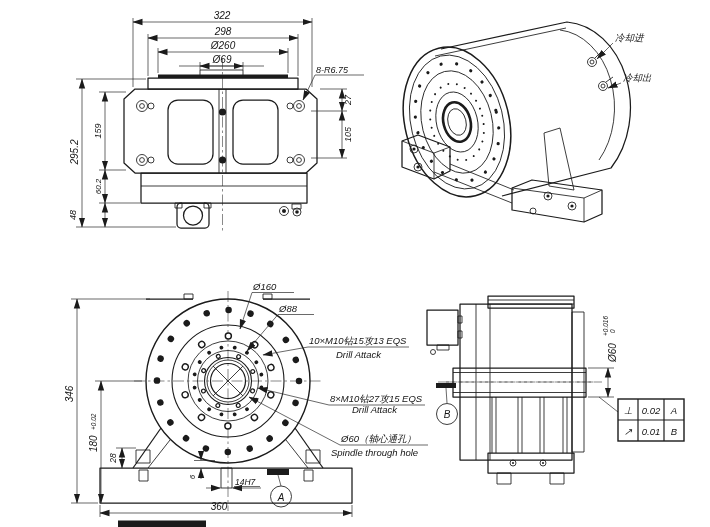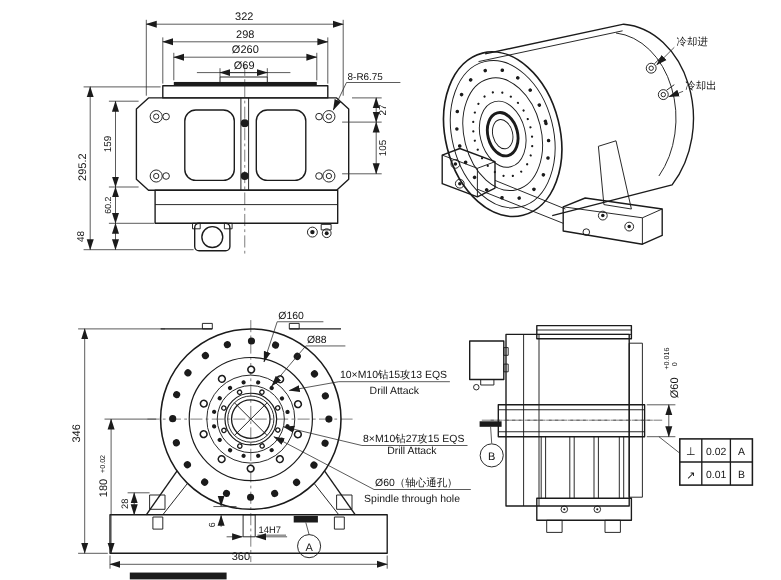--- a/index.html
+++ b/index.html
@@ -1,17 +1,17 @@
 <!DOCTYPE html>
 <html><head>
 <meta charset="utf-8">
 <style>
   html,body{margin:0;padding:0;background:#fff;}
   .canvas{position:relative;width:710px;height:527px;background:#fff;overflow:hidden;
-          font-family:"Liberation Sans",sans-serif;}
+          font-family:"Liberation Sans",sans-serif;font-style:italic;}
   svg{position:absolute;left:0;top:0;}
   .obj{fill:none;stroke:#1b1b1b;stroke-width:1.25;stroke-linejoin:round;}
   .obj2{fill:none;stroke:#1b1b1b;stroke-width:0.85;stroke-linejoin:round;}
   .fillk{fill:#1b1b1b;stroke:none;}
   .dim{stroke:#2a2a2a;stroke-width:0.7;fill:none;}
   .cl{stroke:#3a3a3a;stroke-width:0.6;stroke-dasharray:11 3 2.5 3;fill:none;}
   text{font-family:"Liberation Sans",sans-serif;fill:#141414;}
   .t10{font-size:10px;} .t95{font-size:9.5px;} .t9{font-size:9px;}
   .t85{font-size:8.5px;} .t8{font-size:8px;} .t65{font-size:6.5px;}
   .mid{text-anchor:middle;}

